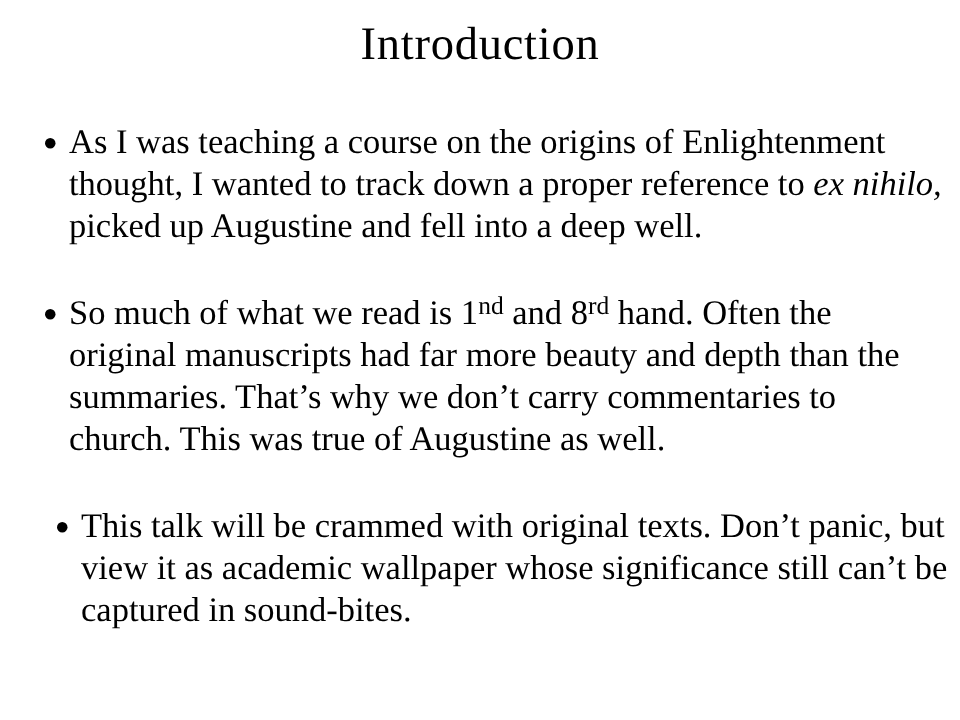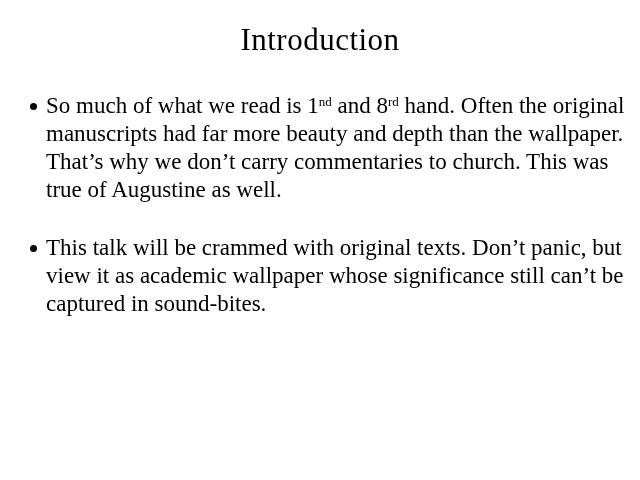--- a/index.html
+++ b/index.html
@@ -13,69 +13,73 @@
     font-family: "Liberation Serif", serif;
   }
   .slide {
     position: relative;
     width: 640px;
     height: 480px;
     background: #ffffff;
   }
   .title {
     margin: 0;
-    padding-top: 21px;
+    padding-top: 10px;
     font-size: 31px;
     line-height: 37px;
     font-weight: normal;
     text-align: center;
     letter-spacing: 0.5px;
   }
   .bullets {
     margin: 34px 4px 0 28px;
   }
   .item {
     display: flex;
     align-items: flex-start;
     margin-bottom: 30px;
   }
-  .item:last-child { margin-bottom: 0; }
+  .item:last-child { margin-bottom: 0; justify-content: flex-end; }
   .dot {
     flex: 0 0 18px;
   }
   .dot::before {
     content: "";
     display: block;
     width: 7px;
     height: 7px;
     margin-top: 11px;
     margin-left: 2px;
     border-radius: 50%;
     background: #000000;
   }
   .txt {
     font-size: 23px;
     line-height: 28px;
     max-width: 582px;
   }
   .txt em { font-style: italic; }
   .txt sup {
-    font-size: 13px;
+    font-size: 17px;
     line-height: 0;
     vertical-align: 7px;
   }
 </style>
 </head>
 <body>
 
 <div class="slide">
   <h1 class="title">Introduction</h1>
   <div class="bullets" id="bullet-list">
       <div class="item">
         <span class="dot"></span>
-        <div class="txt"><span>So much of what we read is 1</span><sup>nd</sup><span> and 8</span><sup>rd</sup><span> hand. Often the original manuscripts had far more beauty and depth than the wallpaper. That’s why we don’t carry commentaries to church. This was true of Augustine as well.</span></div>
+        <div class="txt"><span>As I was teaching a course on the origins of Enlightenment thought, I wanted to track down a proper reference to </span><em>ex nihilo,</em><span> picked up Augustine and fell into a deep well.</span></div>
+      </div>
+      <div class="item">
+        <span class="dot"></span>
+        <div class="txt"><span>So much of what we read is 1</span><sup>nd</sup><span> and 8</span><sup>rd</sup><span> hand. Often the original manuscripts had far more beauty and depth than the summaries. That’s why we don’t carry commentaries to church. This was true of Augustine as well.</span></div>
       </div>
       <div class="item">
         <span class="dot"></span>
         <div class="txt"><span>This talk will be crammed with original texts. Don’t panic, but view it as academic wallpaper whose significance still can’t be captured in sound-bites.</span></div>
       </div>
     </div>
 </div>
 
 </body></html>

